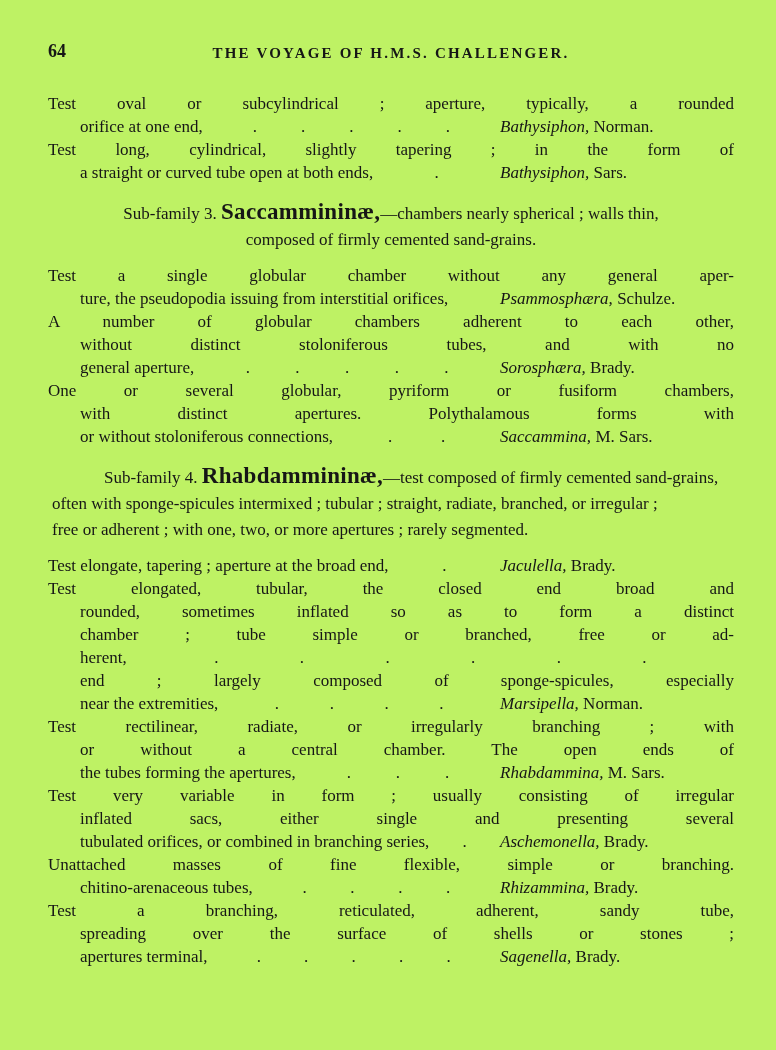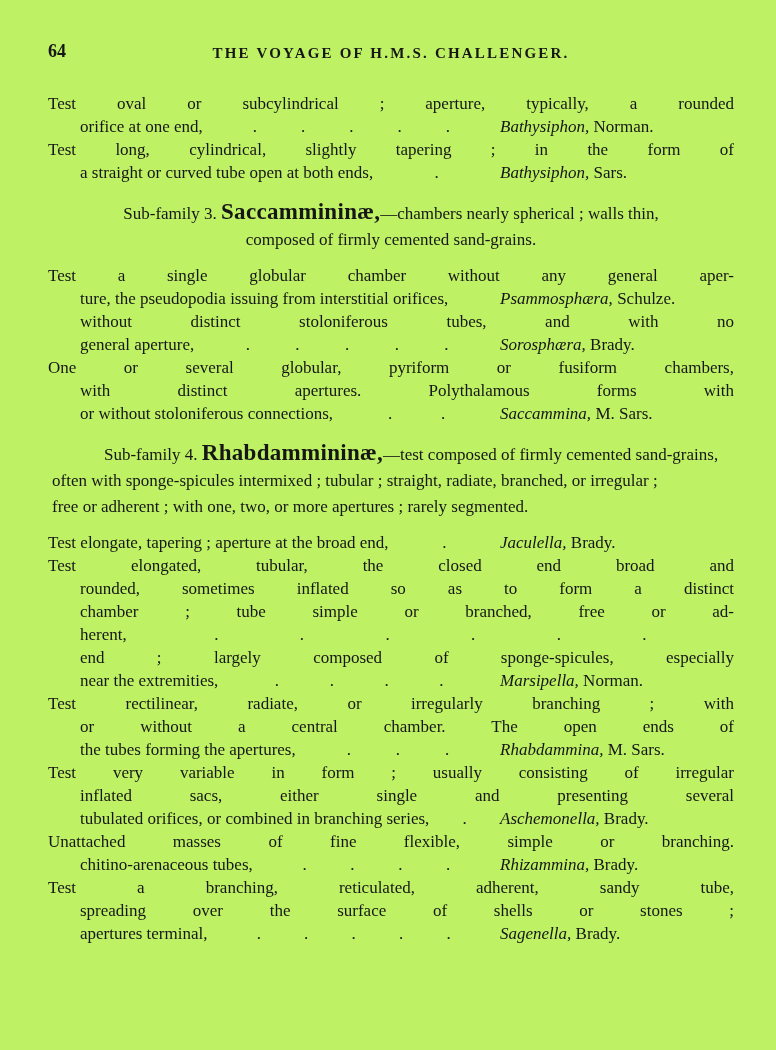--- a/index.html
+++ b/index.html
@@ -96,20 +96,21 @@
       <div class="entry">
         <div class="line">Test a single globular chamber without any general aper-</div>
         <div class="lastline">
           <span class="desc ind">ture, the pseudopodia issuing from interstitial orifices,</span>
           <span class="leader"></span>
           <span class="genus-cell"><em class="genus">Psammosphæra,</em> <span>Schulze.</span></span>
         </div>
       </div>
 
       <div class="entry">
+        <div class="line">A number of globular chambers adherent to each other,</div>
         <div class="line ind">without distinct stoloniferous tubes, and with no</div>
         <div class="lastline">
           <span class="desc ind">general aperture,</span>
           <span class="leader">
               <span>.</span>
               <span>.</span>
               <span>.</span>
               <span>.</span>
               <span>.</span>
             </span>

